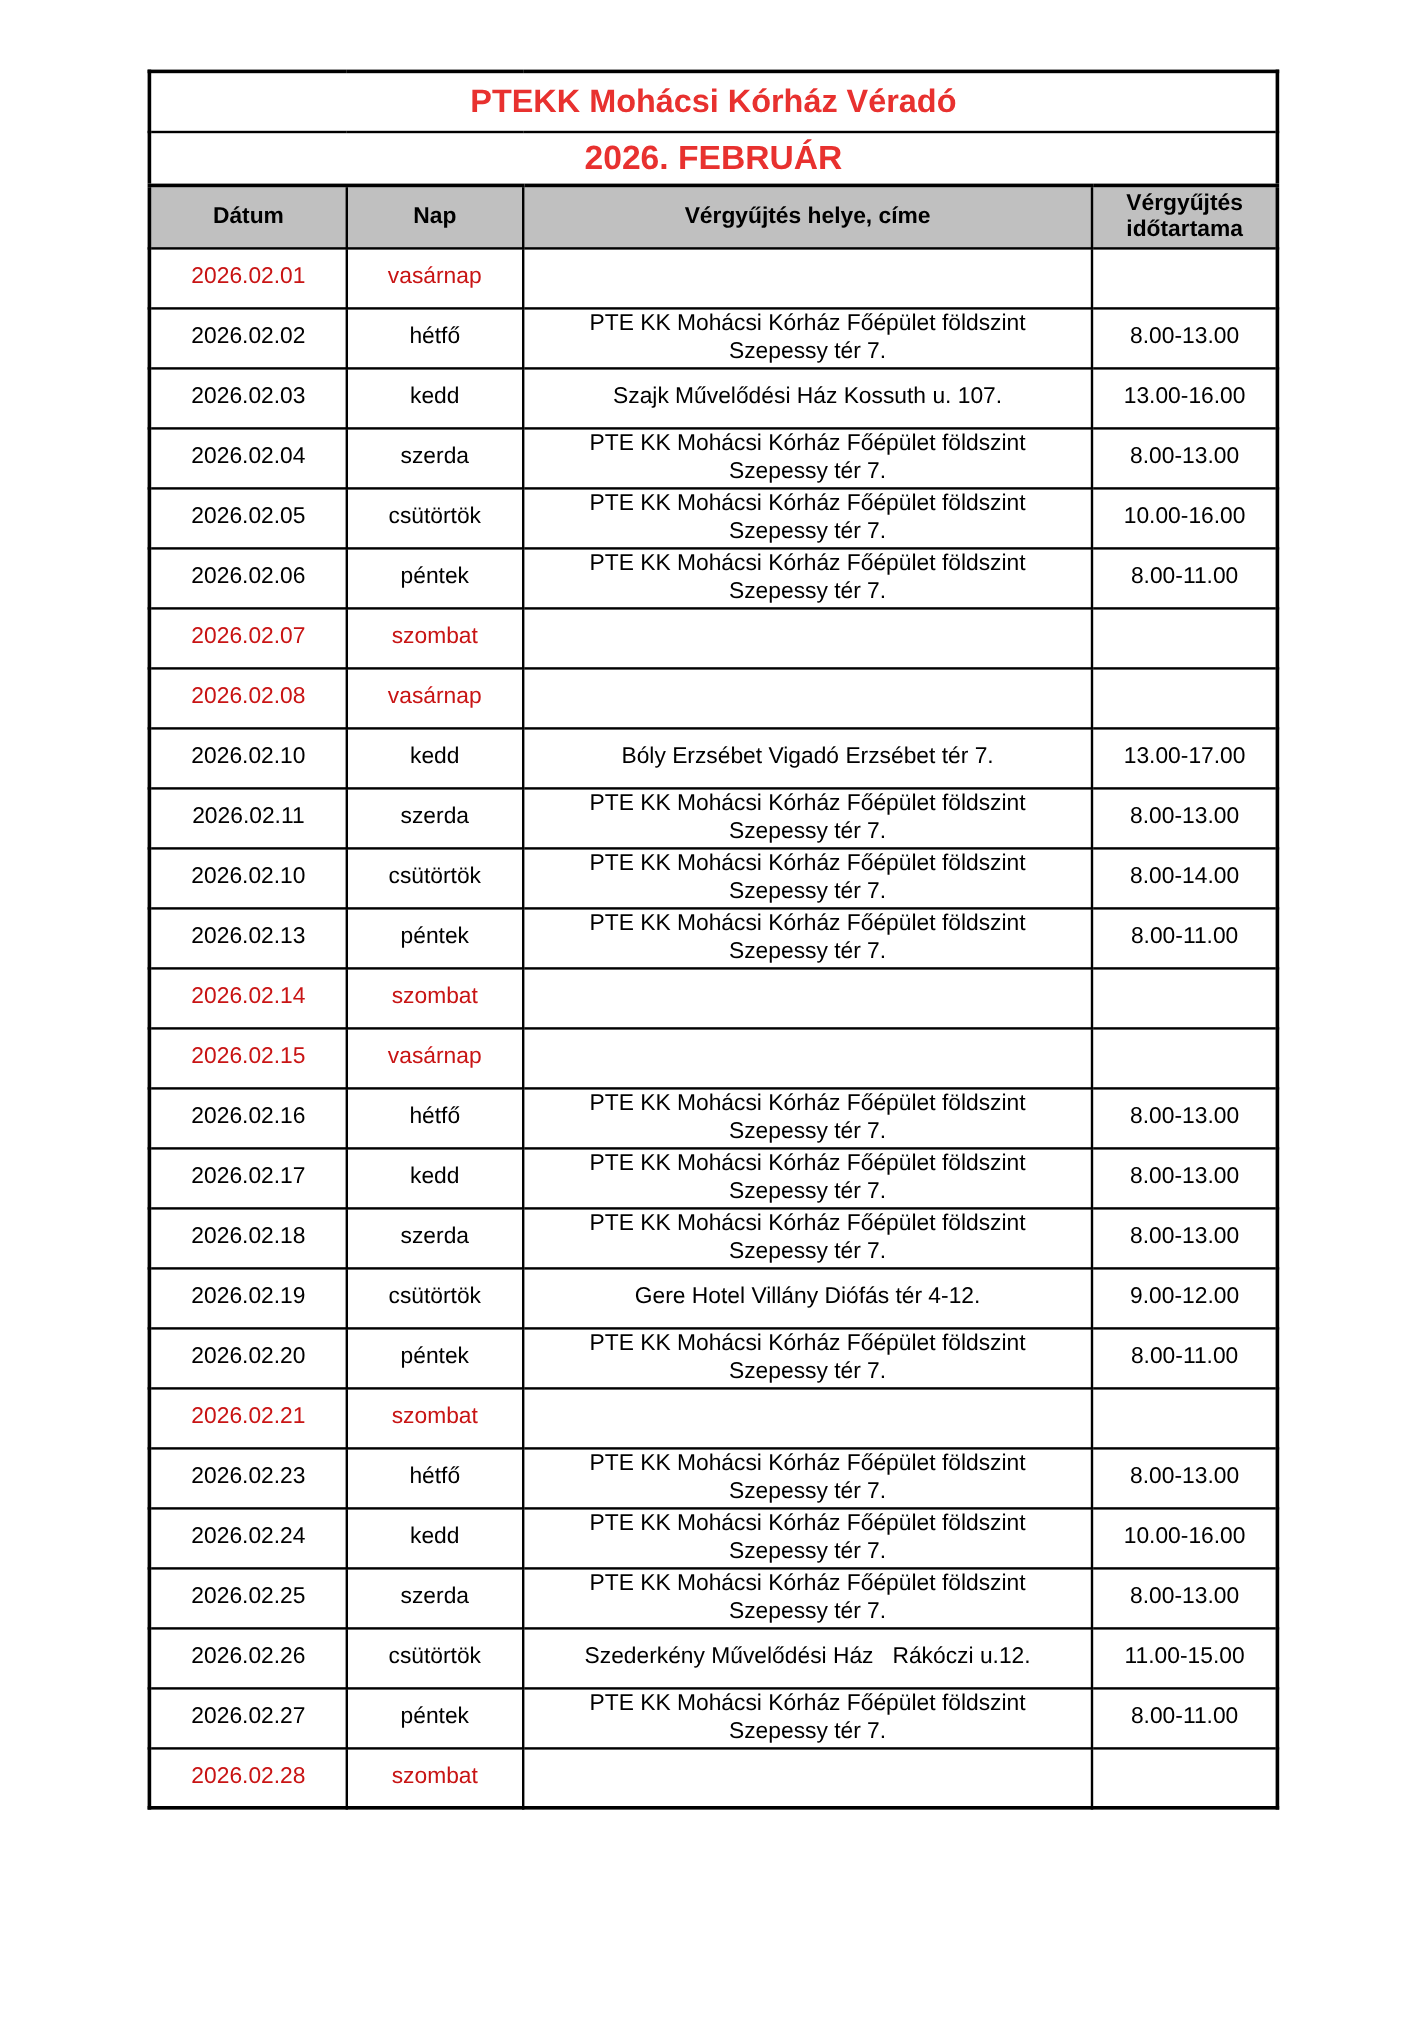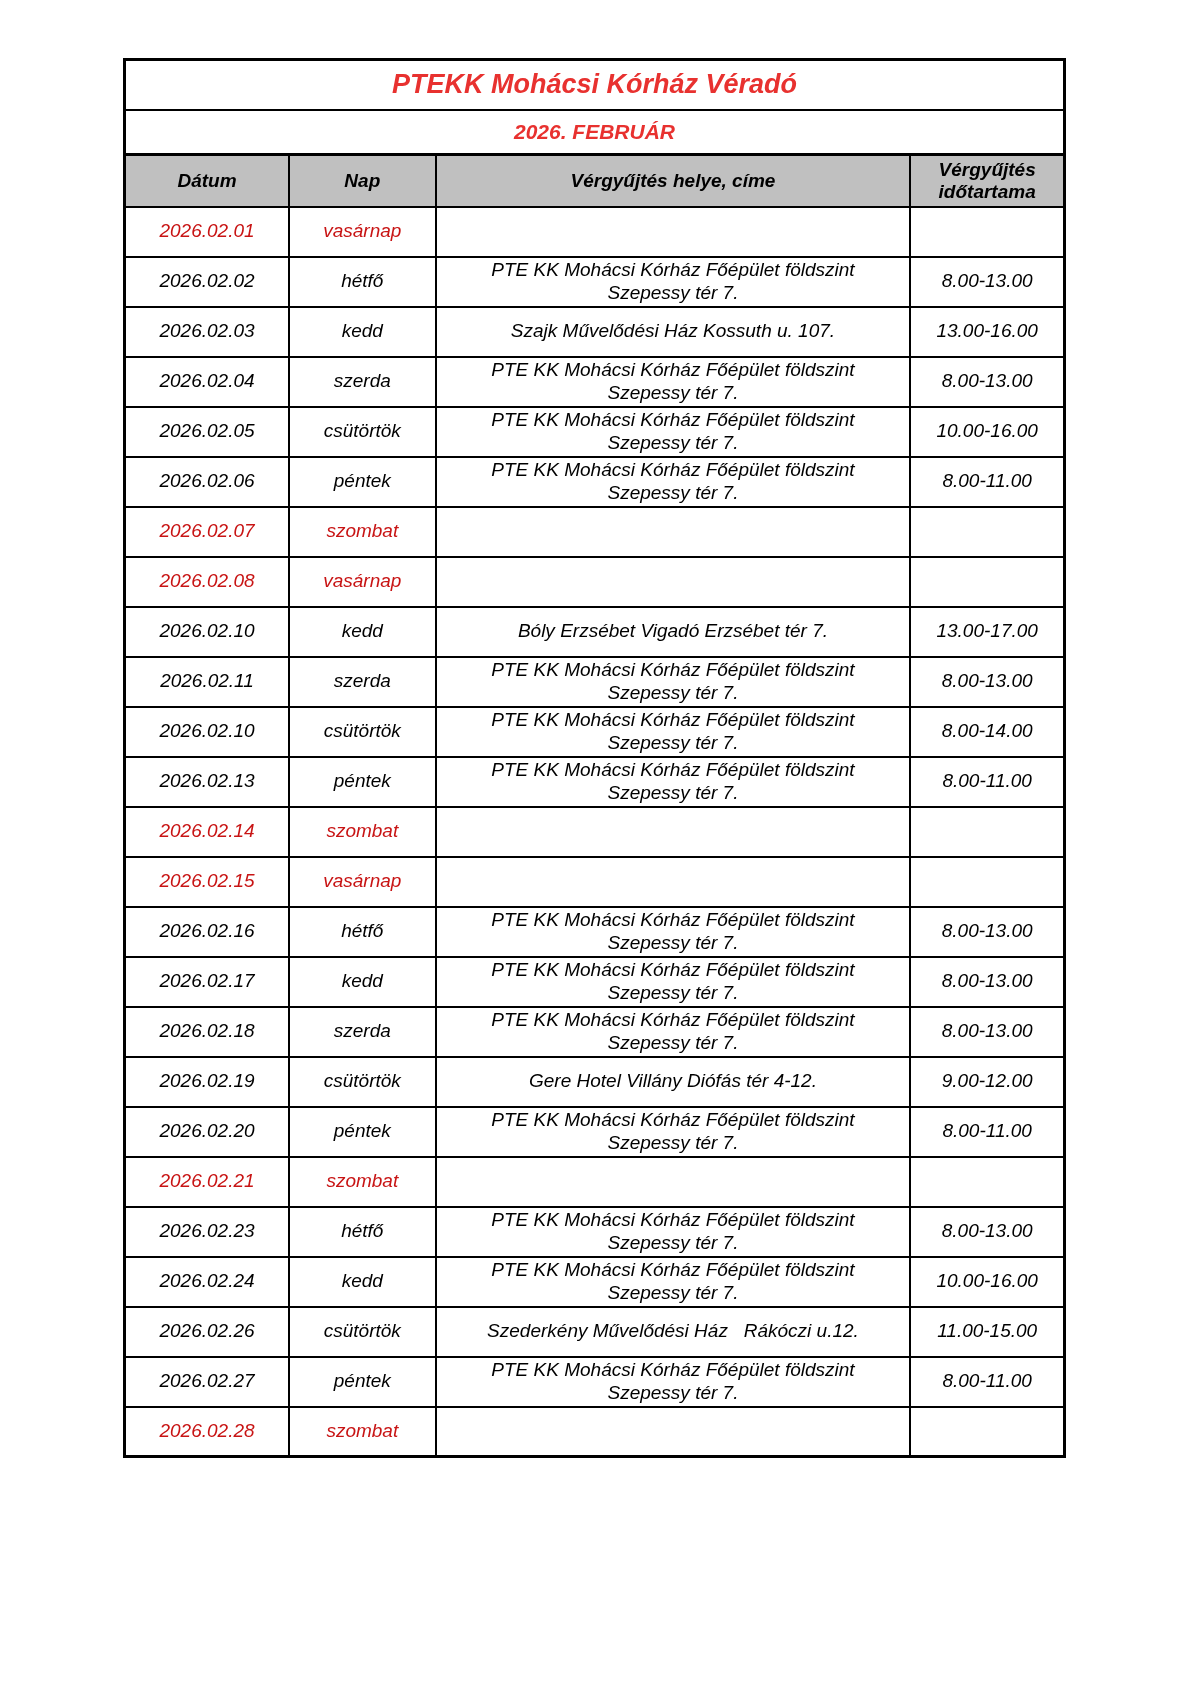--- a/index.html
+++ b/index.html
@@ -14,21 +14,20 @@
     padding: 0;
     background: #ffffff;
     font-family: "Liberation Sans", sans-serif;
   }
   .page {
     position: relative;
     width: 1190px;
     height: 1684px;
     background: #ffffff;
     overflow: hidden;
-    font-style: italic;
   }
   table.schedule {
     position: absolute;
     left: 123px;
     top: 58px;
     width: 943px;
     border-collapse: collapse;
     border: 3px solid var(--border-col);
     table-layout: fixed;
   }
@@ -40,21 +39,21 @@
     color: #000;
   }
   tr.title-row td {
     height: 50px;
     font-size: 27px;
     font-weight: bold;
     color: var(--title-red);
   }
   tr.subtitle-row td {
     height: 45px;
-    font-size: 21px;
+    font-size: 28px;
     font-weight: bold;
     color: var(--title-red);
     margin-left: 34px;
   }
   tr.header-row th {
     height: 52px;
     background: var(--header-bg);
     font-size: 19px;
     font-weight: bold;
     border-top: 3px solid var(--border-col);
@@ -268,20 +267,29 @@
         <tr>
           <td class="date-cell">2026.02.24</td>
           <td class="day-cell">kedd</td>
           <td class="location-cell">
             <div>PTE KK Mohácsi Kórház Főépület földszint</div>
             <div>Szepessy tér 7.</div>
           </td>
           <td class="time-cell">10.00-16.00</td>
         </tr>
         <tr>
+          <td class="date-cell">2026.02.25</td>
+          <td class="day-cell">szerda</td>
+          <td class="location-cell">
+            <div>PTE KK Mohácsi Kórház Főépület földszint</div>
+            <div>Szepessy tér 7.</div>
+          </td>
+          <td class="time-cell">8.00-13.00</td>
+        </tr>
+        <tr>
           <td class="date-cell">2026.02.26</td>
           <td class="day-cell">csütörtök</td>
           <td class="location-cell">
             <div>Szederkény Művelődési Ház &nbsp; Rákóczi u.12.</div>
           </td>
           <td class="time-cell">11.00-15.00</td>
         </tr>
         <tr>
           <td class="date-cell">2026.02.27</td>
           <td class="day-cell">péntek</td>

